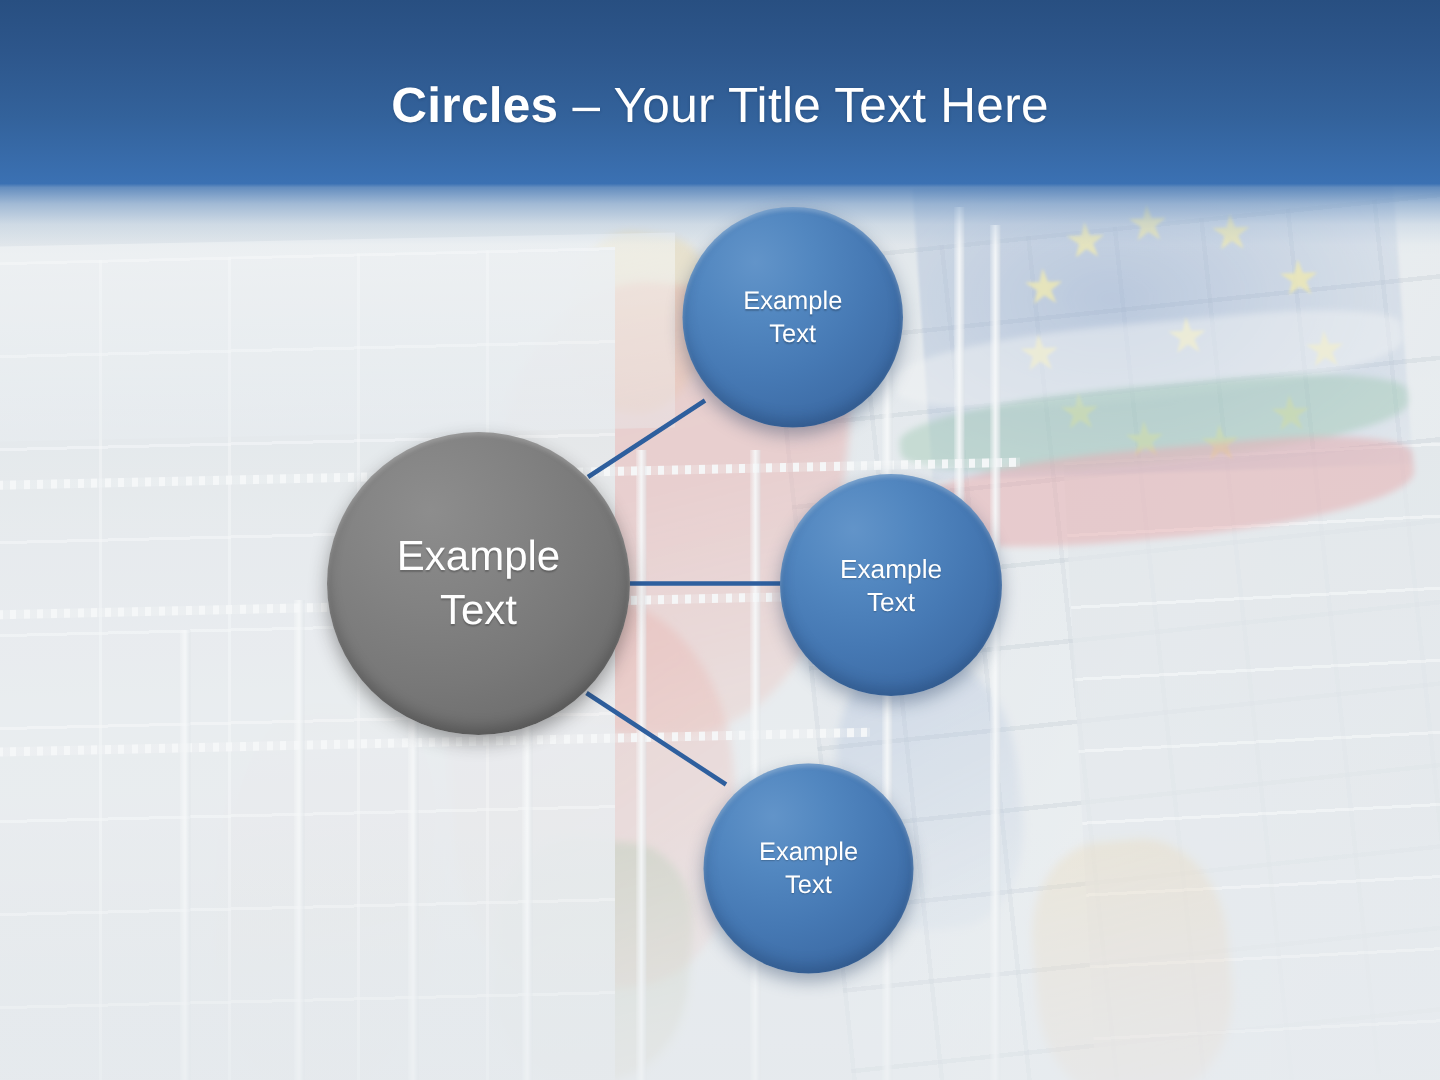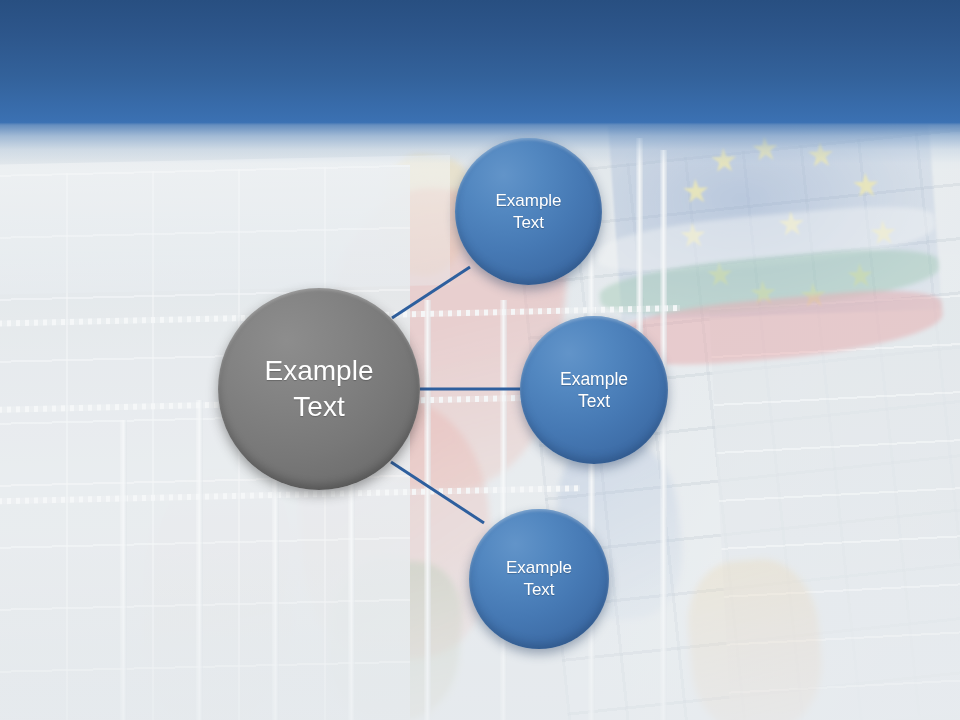--- a/index.html
+++ b/index.html
@@ -294,20 +294,23 @@
     <div class="pole" style="left:500px;top:300px;height:420px;"></div>
     <div class="pole" style="left:588px;top:240px;height:480px;"></div>
     <div class="pole" style="left:660px;top:150px;height:570px;"></div>
     <div class="pole" style="left:636px;top:138px;height:260px;"></div>
 
     <div class="bg-bottom-haze"></div>
     <div class="bg-wash"></div>
   </div>
 
   <div class="header-band"></div>
+  <div class="slide-title">
+    <span class="t-strong">Circles</span><span class="t-light"> – </span><span class="t-light">Your Title Text Here</span>
+  </div>
 
   <div class="diagram">
 
     <svg class="connectors" width="960" height="720" viewBox="0 0 960 720">
       <line id="conn-0" x1="392" y1="318" x2="470" y2="267" stroke="#2e5f9e" stroke-width="3" stroke-linecap="butt"></line>
       <line id="conn-1" x1="420" y1="389" x2="522" y2="389" stroke="#2e5f9e" stroke-width="3" stroke-linecap="butt"></line>
       <line id="conn-2" x1="391" y1="462" x2="484" y2="523" stroke="#2e5f9e" stroke-width="3" stroke-linecap="butt"></line>
     </svg>
 
     <div class="node node-center">

